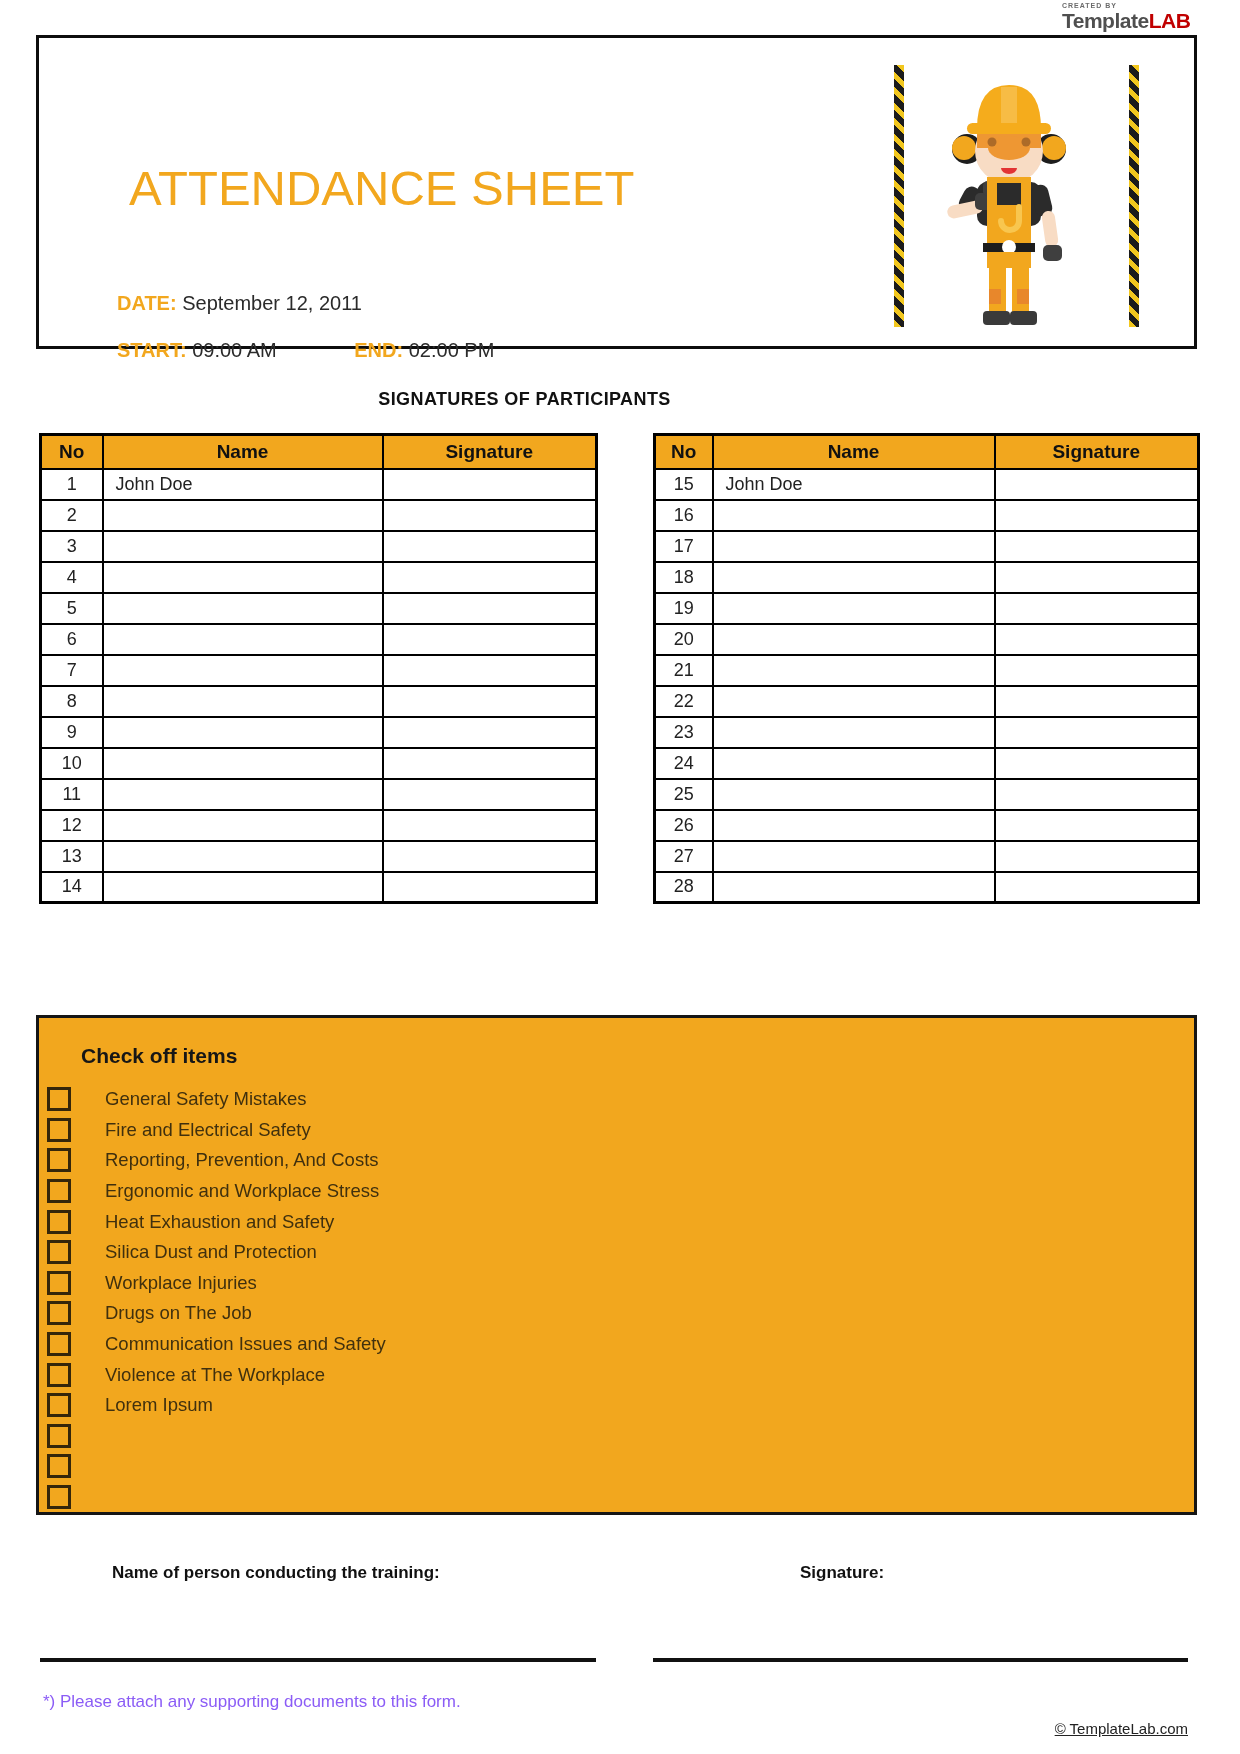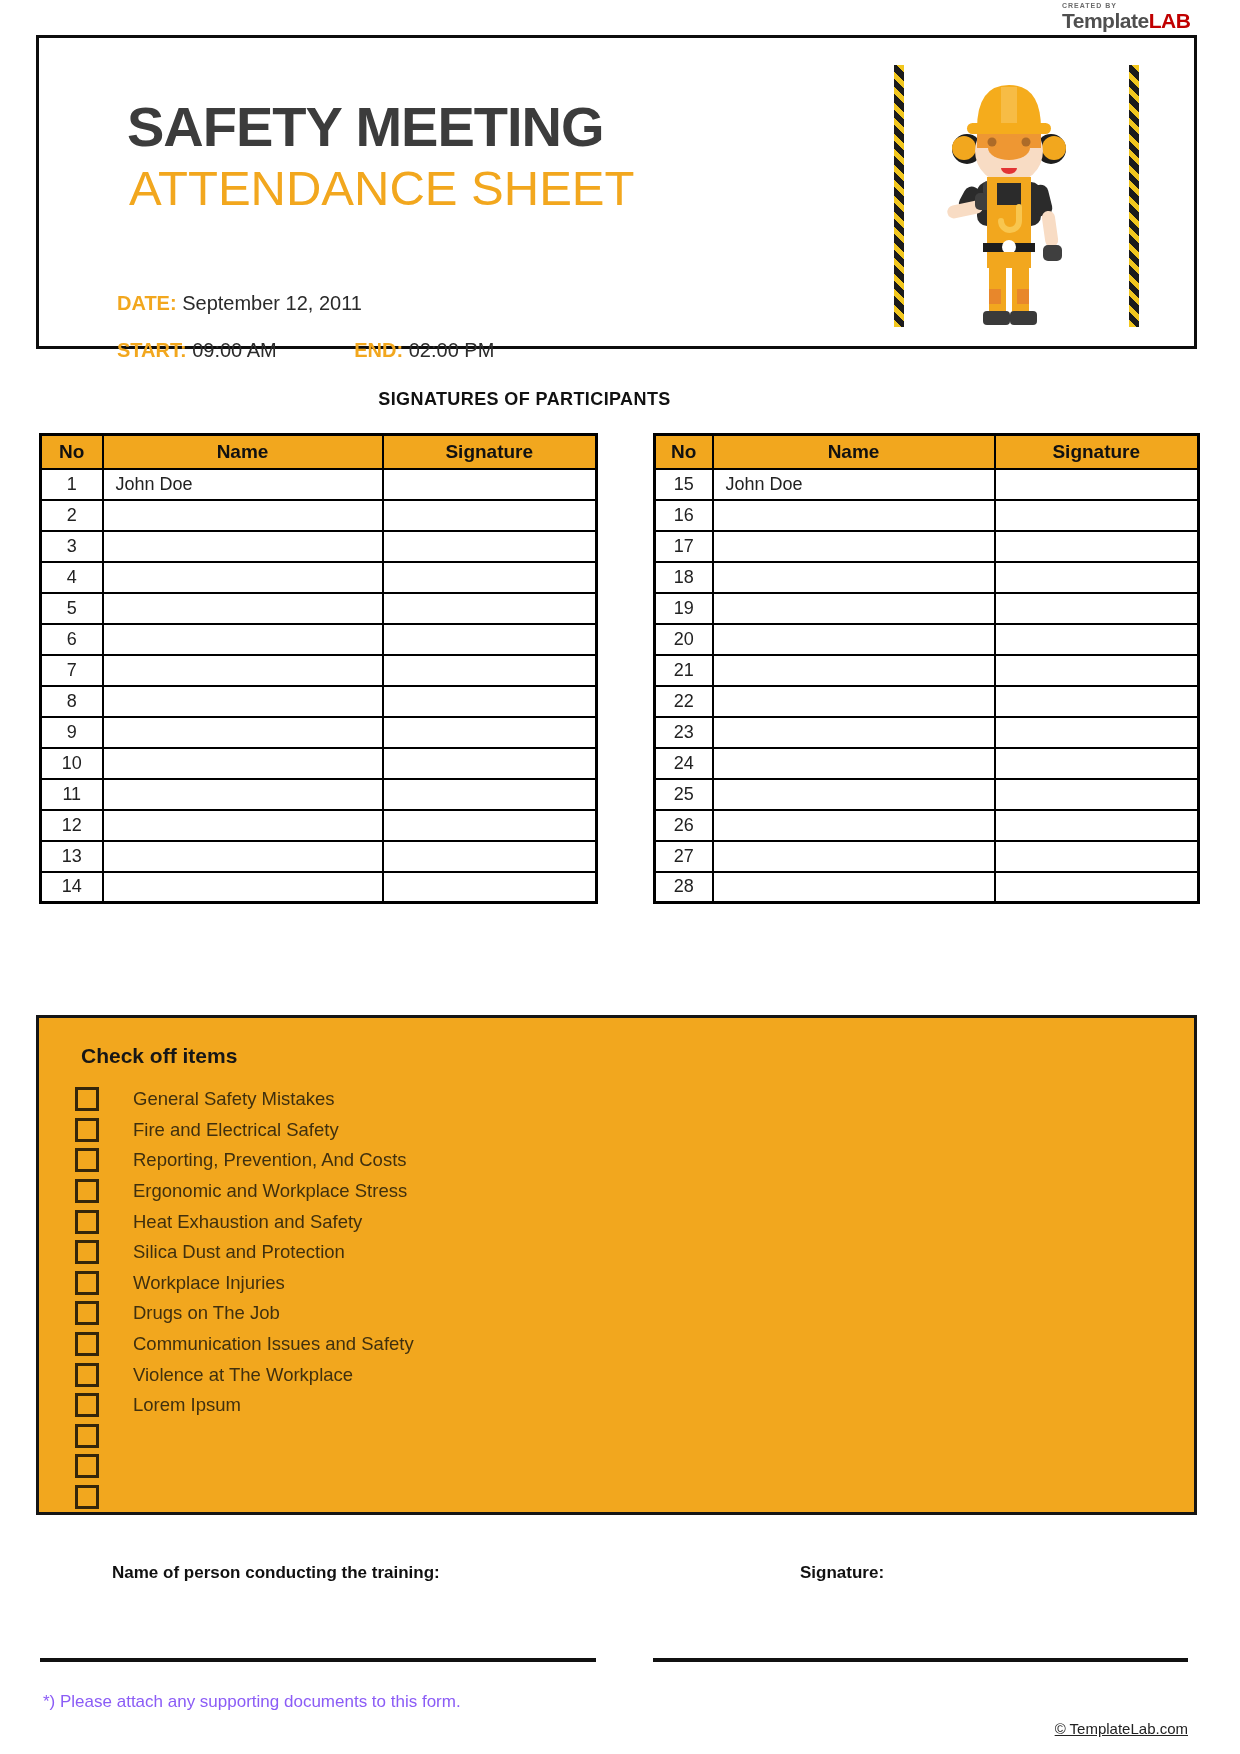--- a/index.html
+++ b/index.html
@@ -51,21 +51,21 @@
   .col-name{width:280px;}
   .col-sig{width:214px;}
   .sig-table.right .col-no{width:58px;}
   .sig-table.right .col-name{width:282px;}
   .sig-table.right .col-sig{width:204px;}
 
   
   .topics-box{position:absolute;left:36px;top:1015px;width:1161px;height:500px;box-sizing:border-box;
     background:var(--accent,#f2a71e);border:3px solid #151515;}
   .topics-title{position:absolute;left:42px;top:26px;font-size:21px;font-weight:700;color:#161616;}
-  .checklist{position:absolute;left:36px;top:66px;margin:0;padding:0;list-style:none;}
+  .checklist{position:absolute;left:8px;top:66px;margin:0;padding:0;list-style:none;}
   .checklist li{height:30.6px;display:flex;align-items:center;}
   .cb{width:18px;height:18px;border:3px solid #35260a;box-sizing:content-box;display:inline-block;background:transparent;}
   .cbl{margin-left:34px;font-size:18.5px;color:#40300e;}
 
   
   .foot-label{position:absolute;top:1563px;font-size:17px;font-weight:700;color:#111;}
   .name-label{left:112px;text-align:right;}
   .sign-label{left:800px;}
   .sig-line{position:absolute;top:1658px;height:4px;background:#111;}
   .sig-line.left{left:40px;width:556px;}
@@ -79,21 +79,20 @@
 <div class="page">
 
   <div class="logo">
     <span class="created">CREATED BY</span>
     <span class="word">
       <span class="gray">Template</span><span class="red">LAB</span>
     </span>
   </div>
 
   <div class="header-box">
-    <div class="title">SAFETY MEETING</div>
     <div class="subtitle" style="color:#F2A71E;">ATTENDANCE SHEET</div>
     <div class="meta-line date-line">
       <span class="meta-label" style="color:#F2A71E;">DATE:</span>
       <span>September 12, 2011</span>
     </div>
     <div class="meta-line time-line">
       <span class="meta-label" style="color:#F2A71E;">START:</span>
       <span>09:00 AM</span>
       <span class="meta-label end-label" style="color:#F2A71E;">END:</span>
       <span>02:00 PM</span>

